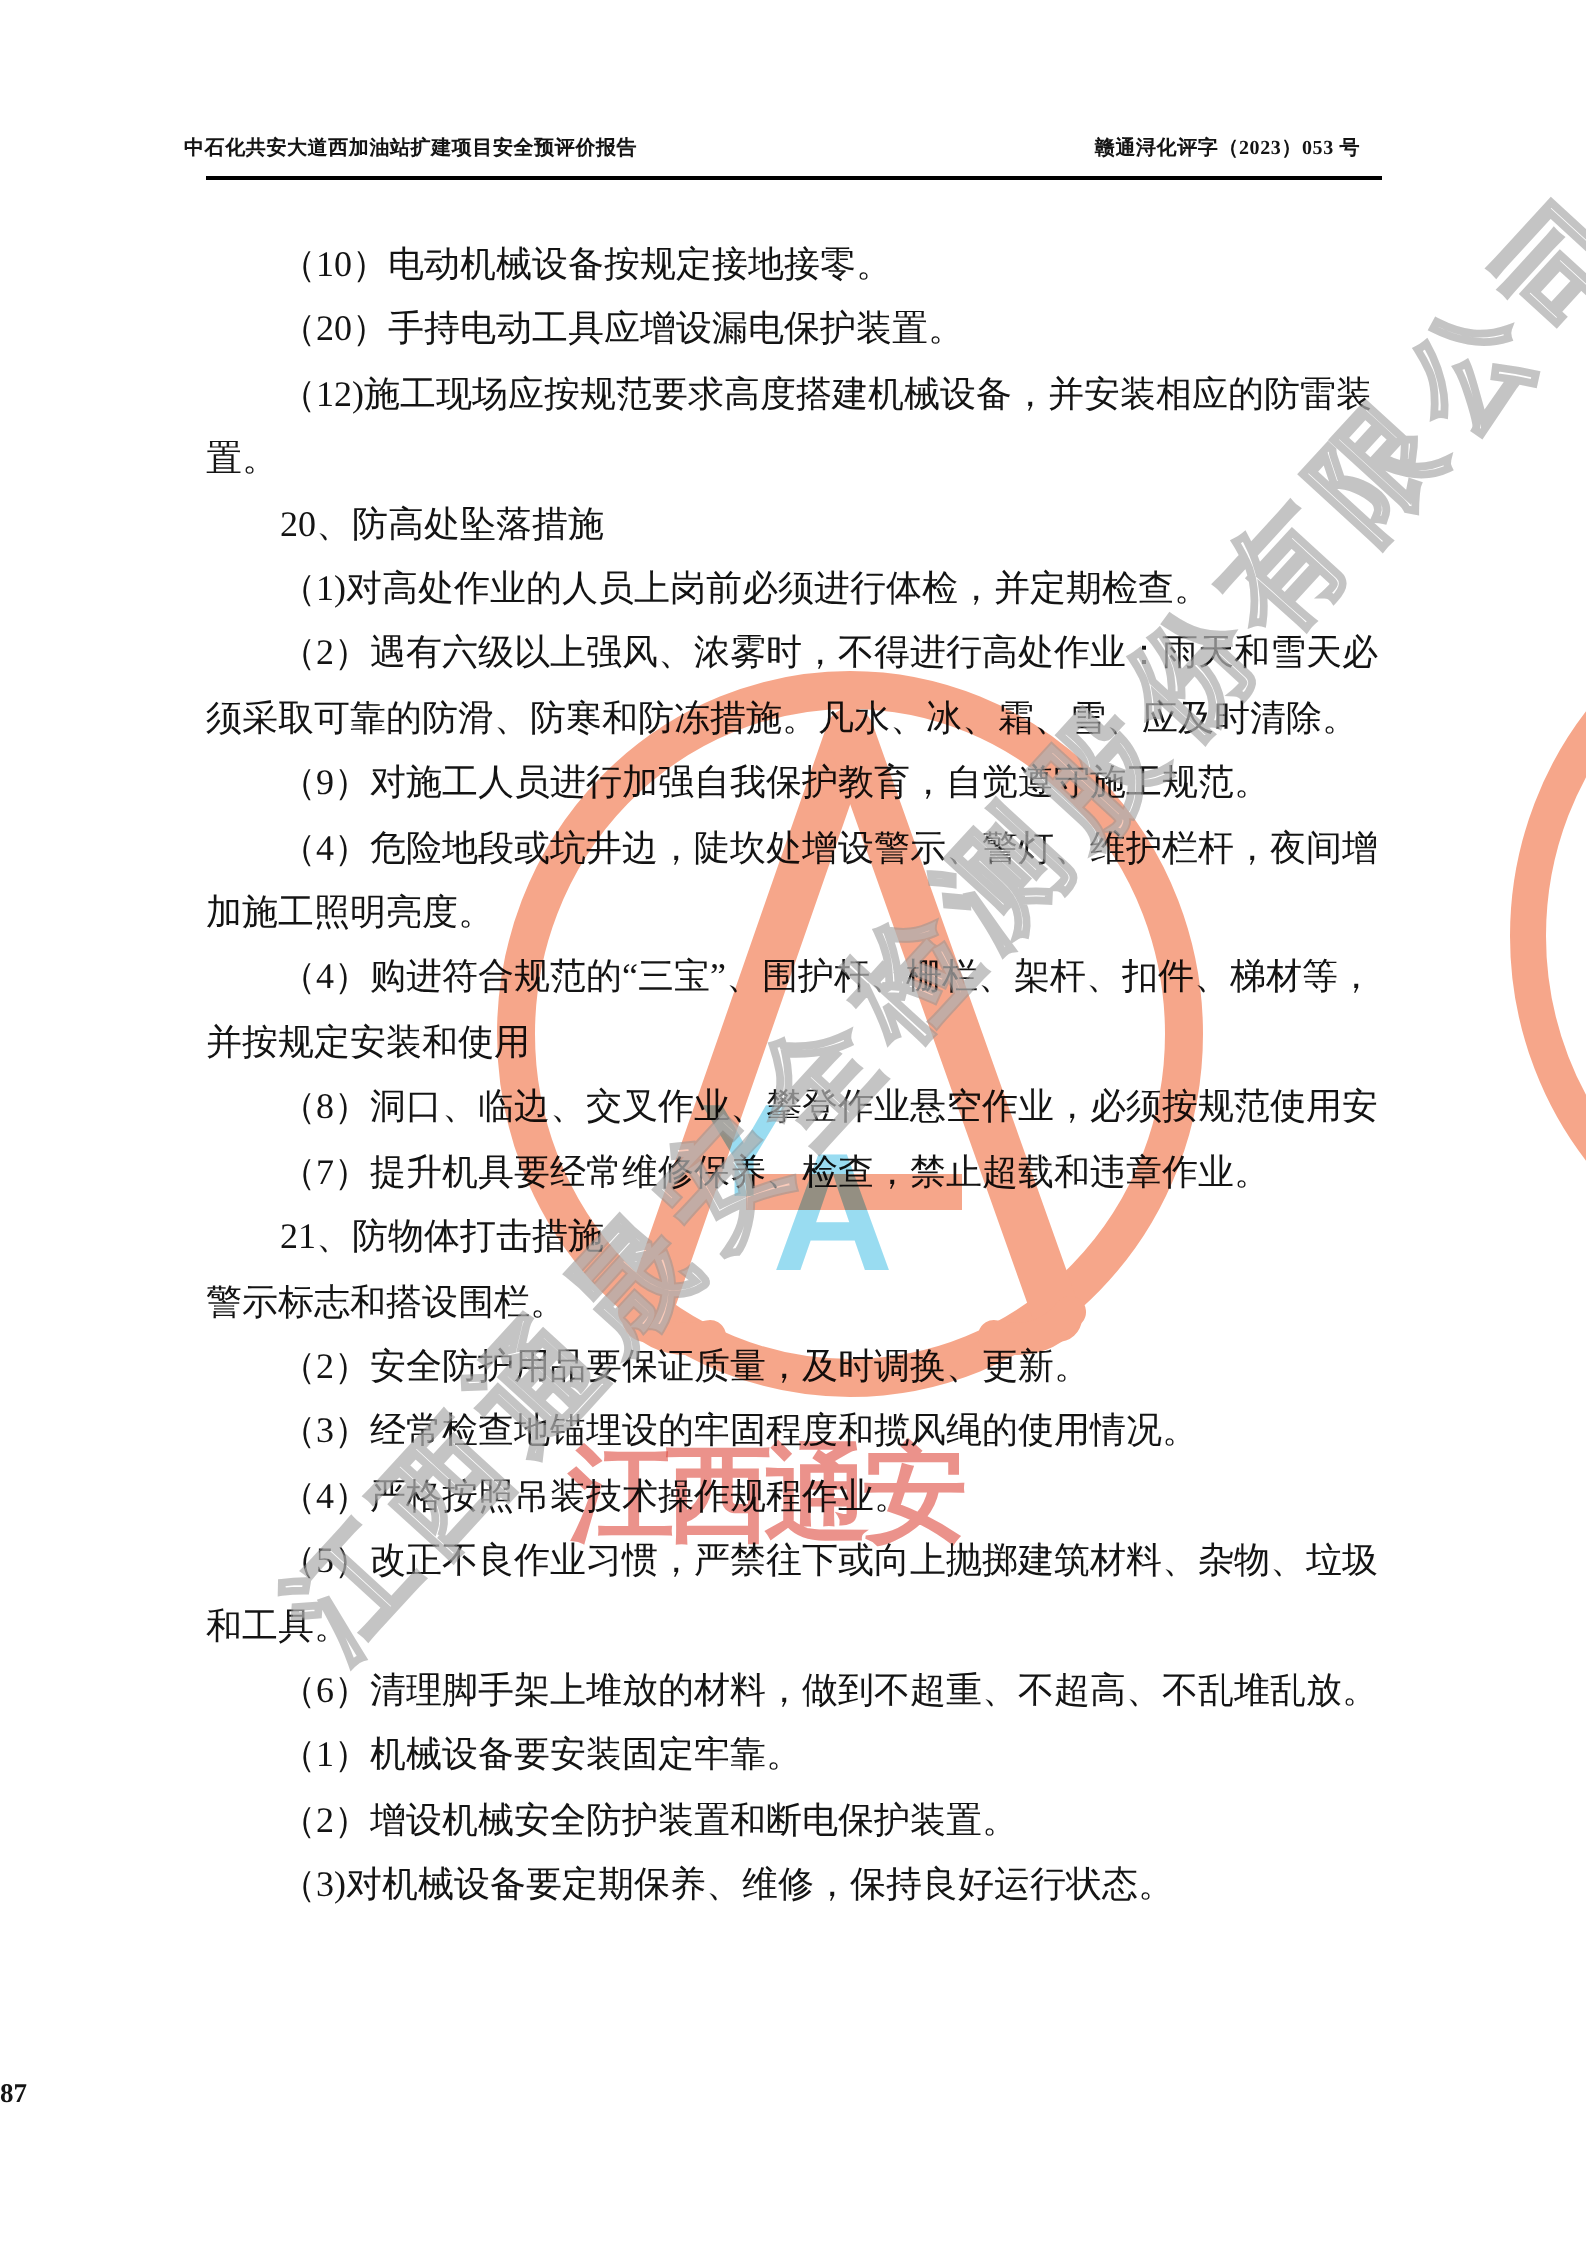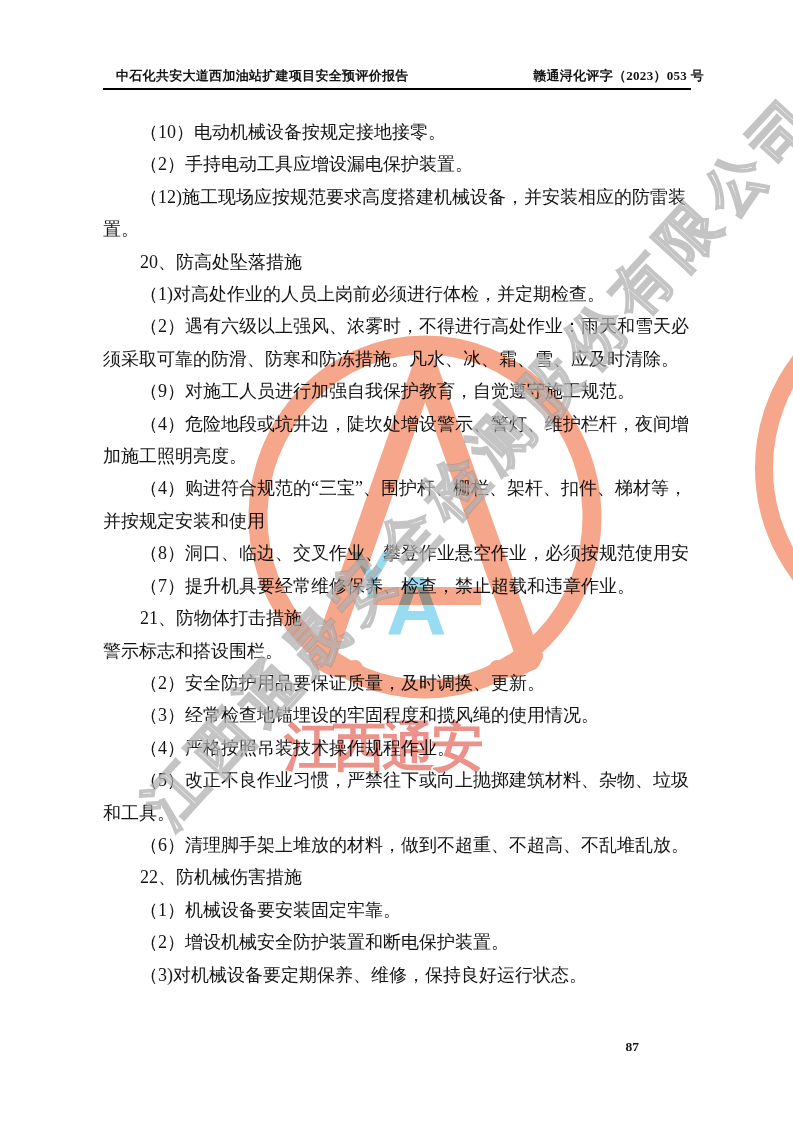--- a/index.html
+++ b/index.html
@@ -7,43 +7,43 @@
     position:relative;
     width:793px; height:1122px;
     margin:0 auto;
     background:#ffffff;
     font-family:"Liberation Serif","DejaVu Serif",serif;
     color:#141414;
     overflow:hidden;
   }
   
   .header {
-    position:absolute; left:116px; top:67px; width:588px;
+    position:absolute; left:92px; top:67px; width:588px;
     display:flex; justify-content:space-between; align-items:baseline;
-    font-size:13px; font-weight:bold; letter-spacing:0.3px;
+    font-size:10px; font-weight:bold; letter-spacing:0.3px;
     z-index:2;
   }
   .header-rule {
     position:absolute; left:103px; top:88px; width:588px; height:0;
     border-top:2px solid #000;
     z-index:2;
   }
   
   .body-text {
     position:absolute; left:103px; top:116px; width:590px;
     font-size:18px; line-height:32.4px;
     text-align:justify;
     z-index:2;
   }
   .para { min-height:32.4px; }
   .para.indent { text-indent:37px; }
   
   .footer {
     position:absolute; left:0; top:1039px; width:639px;
-    text-align:right; font-size:13.5px; font-weight:bold;
+    text-align:left; font-size:13.5px; font-weight:bold;
     z-index:2;
   }
   
   .wm { position:absolute; pointer-events:none; }
   .wm-ring-wrap {
     left:247px; top:334px; width:356px; height:366px;
     z-index:3; mix-blend-mode:multiply; opacity:.8;
   }
   .wm-monogram {
     left:350px; top:542px; width:140px; height:130px;
@@ -77,21 +77,21 @@
 <div class="page">
 
   <div class="header">
     <span>中石化共安大道西加油站扩建项目安全预评价报告</span>
     <span>赣通浔化评字（2023）053 号</span>
   </div>
   <div class="header-rule"></div>
 
   <div class="body-text">
       <div class="para indent">（10）电动机械设备按规定接地接零。</div>
-      <div class="para indent">（2）手持电动工具应增设漏电保护装置。</div>
+      <div class="para indent">（20）手持电动工具应增设漏电保护装置。</div>
       <div class="para indent">（12)施工现场应按规范要求高度搭建机械设备，并安装相应的防雷装</div>
       <div class="para">置。</div>
       <div class="para indent">20、防高处坠落措施</div>
       <div class="para indent">（1)对高处作业的人员上岗前必须进行体检，并定期检查。</div>
       <div class="para indent">（2）遇有六级以上强风、浓雾时，不得进行高处作业：雨天和雪天必</div>
       <div class="para">须采取可靠的防滑、防寒和防冻措施。凡水、冰、霜、雪、应及时清除。</div>
       <div class="para indent">（9）对施工人员进行加强自我保护教育，自觉遵守施工规范。</div>
       <div class="para indent">（4）危险地段或坑井边，陡坎处增设警示、警灯、维护栏杆，夜间增</div>
       <div class="para">加施工照明亮度。</div>
       <div class="para indent">（4）购进符合规范的“三宝”、围护杆、栅栏、架杆、扣件、梯材等，</div>
@@ -99,21 +99,20 @@
       <div class="para indent">（8）洞口、临边、交叉作业、攀登作业悬空作业，必须按规范使用安</div>
       <div class="para indent">（7）提升机具要经常维修保养、检查，禁止超载和违章作业。</div>
       <div class="para indent">21、防物体打击措施</div>
       <div class="para">警示标志和搭设围栏。</div>
       <div class="para indent">（2）安全防护用品要保证质量，及时调换、更新。</div>
       <div class="para indent">（3）经常检查地锚埋设的牢固程度和揽风绳的使用情况。</div>
       <div class="para indent">（4）严格按照吊装技术操作规程作业。</div>
       <div class="para indent">（5）改正不良作业习惯，严禁往下或向上抛掷建筑材料、杂物、垃圾</div>
       <div class="para">和工具。</div>
       <div class="para indent">（6）清理脚手架上堆放的材料，做到不超重、不超高、不乱堆乱放。</div>
-      <div class="para indent">22、防机械伤害措施</div>
       <div class="para indent">（1）机械设备要安装固定牢靠。</div>
       <div class="para indent">（2）增设机械安全防护装置和断电保护装置。</div>
       <div class="para indent">（3)对机械设备要定期保养、维修，保持良好运行状态。</div>
     </div>
 
   <div class="footer">87</div>
 
   <div class="wm wm-ring-wrap">
     <svg width="356" height="366" viewBox="0 0 356 366">
       <ellipse cx="178" cy="183" rx="167" ry="172" fill="none" stroke="#F4906C" stroke-width="19"></ellipse>

